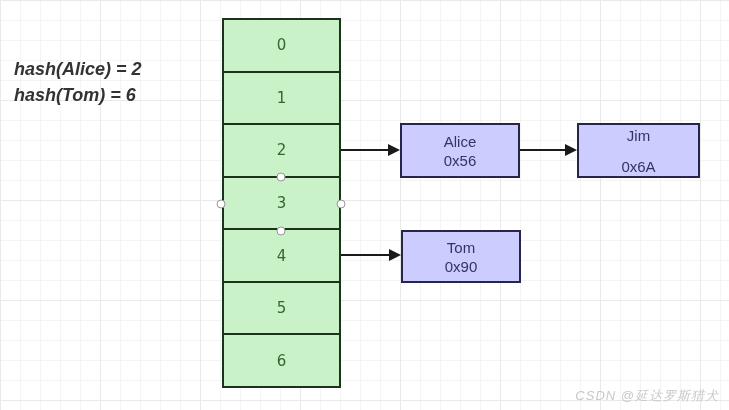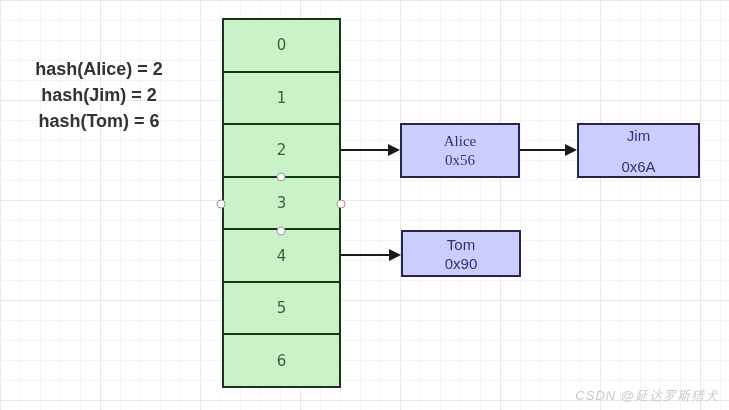--- a/index.html
+++ b/index.html
@@ -17,26 +17,27 @@
       linear-gradient(to bottom, #f4f4f4 1px, transparent 1px);
     background-size: 100px 100px, 100px 100px, 20px 20px, 20px 20px;
   }
 
   
   .hash-note {
     position: absolute;
     left: 14px;
     top: 56px;
     width: 170px;
-    text-align: center;
+    text-align: left;
     font-weight: bold;
     font-size: 18px;
     line-height: 26px;
     color: #333333;
     white-space: nowrap;
+    font-style: italic;
   }
 
   
   .hash-table {
     position: absolute;
     left: 222px;
     top: 18px;
     width: 119px;
     height: 370px;
     box-sizing: border-box;
@@ -64,23 +65,23 @@
     background: #ccccff;
     border: 2px solid #26264d;
     display: flex;
     flex-direction: column;
     align-items: center;
     justify-content: center;
     color: #333366;
     font-size: 15px;
     line-height: 19px;
   }
-  .node-alice { left: 400px; top: 123px; width: 120px; height: 55px; font-family: Liberation Serif, serif; }
+  .node-alice { left: 400px; top: 123px; width: 120px; height: 55px; }
   .node-jim   { left: 577px; top: 123px; width: 123px; height: 55px; gap: 12px; }
-  .node-tom   { left: 401px; top: 230px; width: 120px; height: 47px; }
+  .node-tom   { left: 401px; top: 230px; width: 120px; height: 53px; }
 
   
   .arrow {
     position: absolute;
     height: 2px;
     background: #1a1a1a;
   }
   .arrow::after {
     content: "";
     position: absolute;
@@ -124,21 +125,20 @@
     font-style: italic;
   }
 </style>
 </head>
 <body>
 
 <div class="stage">
 
   <div class="hash-note">
     <div>hash(Alice) = 2</div>
-    <div>hash(Jim) = 2</div>
     <div>hash(Tom) = 6</div>
   </div>
 
   <div class="hash-table">
     <div class="bucket-cell">0</div>
     <div class="bucket-cell">1</div>
     <div class="bucket-cell">2</div>
     <div class="bucket-cell">3</div>
     <div class="bucket-cell">4</div>
     <div class="bucket-cell">5</div>

